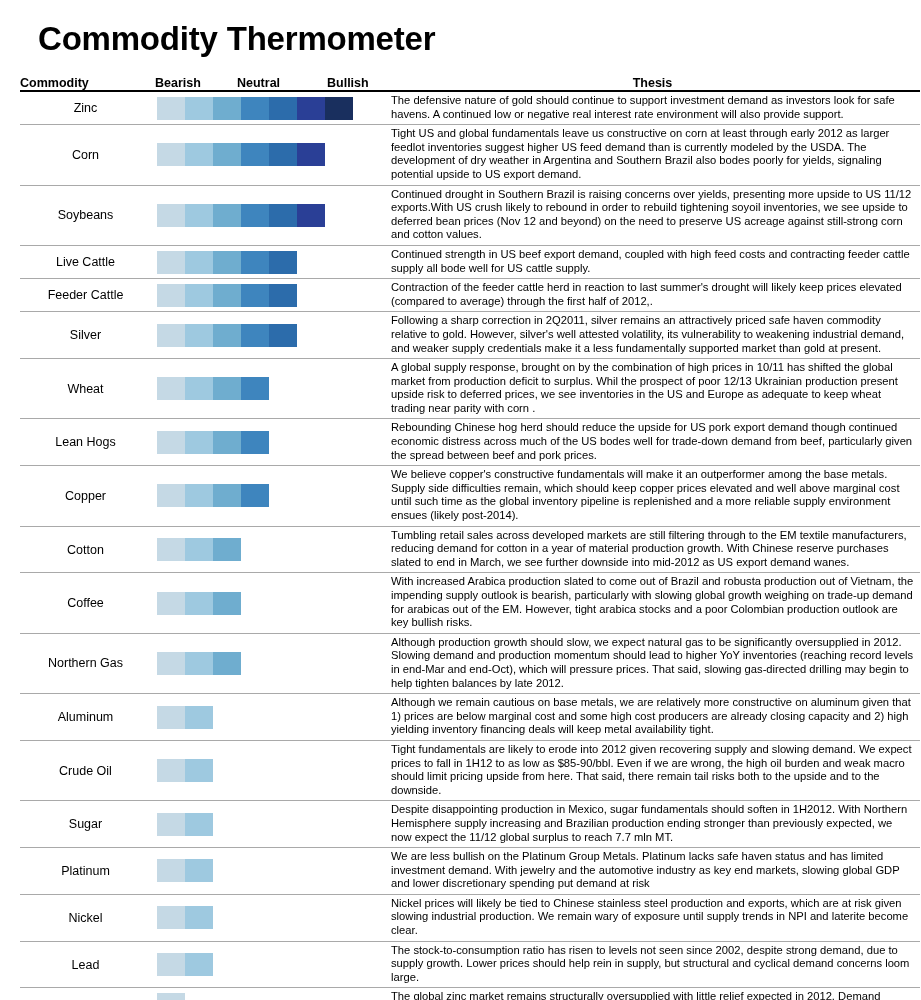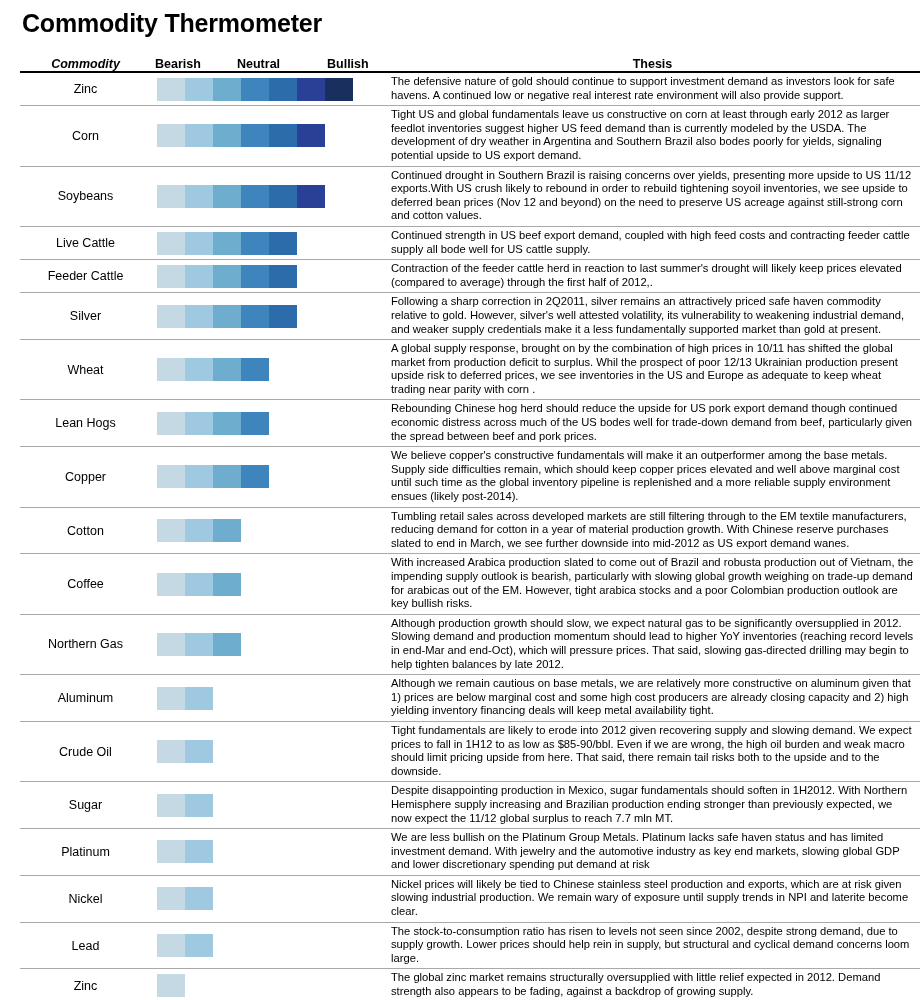--- a/index.html
+++ b/index.html
@@ -19,26 +19,26 @@
   .page {
     width: 921px;
     min-height: 1000px;
     position: relative;
     background: #fff;
     padding: 0;
   }
 
   
   .title {
-    font-size: 25px;
+    font-size: 33px;
     font-weight: bold;
     letter-spacing: -0.2px;
     color: #000;
     padding: 8px 0 0 22px;
-    margin: 0;
+    margin: 16px;
     line-height: 30px;
   }
 
   
   .thermo-table {
     width: 900px;
     margin: 13px 0 0 20px;
     border-collapse: collapse;
     table-layout: fixed;
   }
@@ -52,21 +52,21 @@
   thead th {
     padding: 0;
     margin: 0;
     font-size: 12.5px;
     font-weight: bold;
     color: #000;
     vertical-align: bottom;
     border-bottom: 2.5px solid #000;
     height: 20px;
   }
-  .hdr-commodity { text-align: center; font-style: italic; }
+  .hdr-commodity { text-align: left; }
   .hdr-thesis    { text-align: center; }
 
   .gauge-head {
     position: relative;
     height: 20px;
   }
   .gauge-head span {
     position: absolute;
     bottom: 0;
     font-size: 12.5px;

